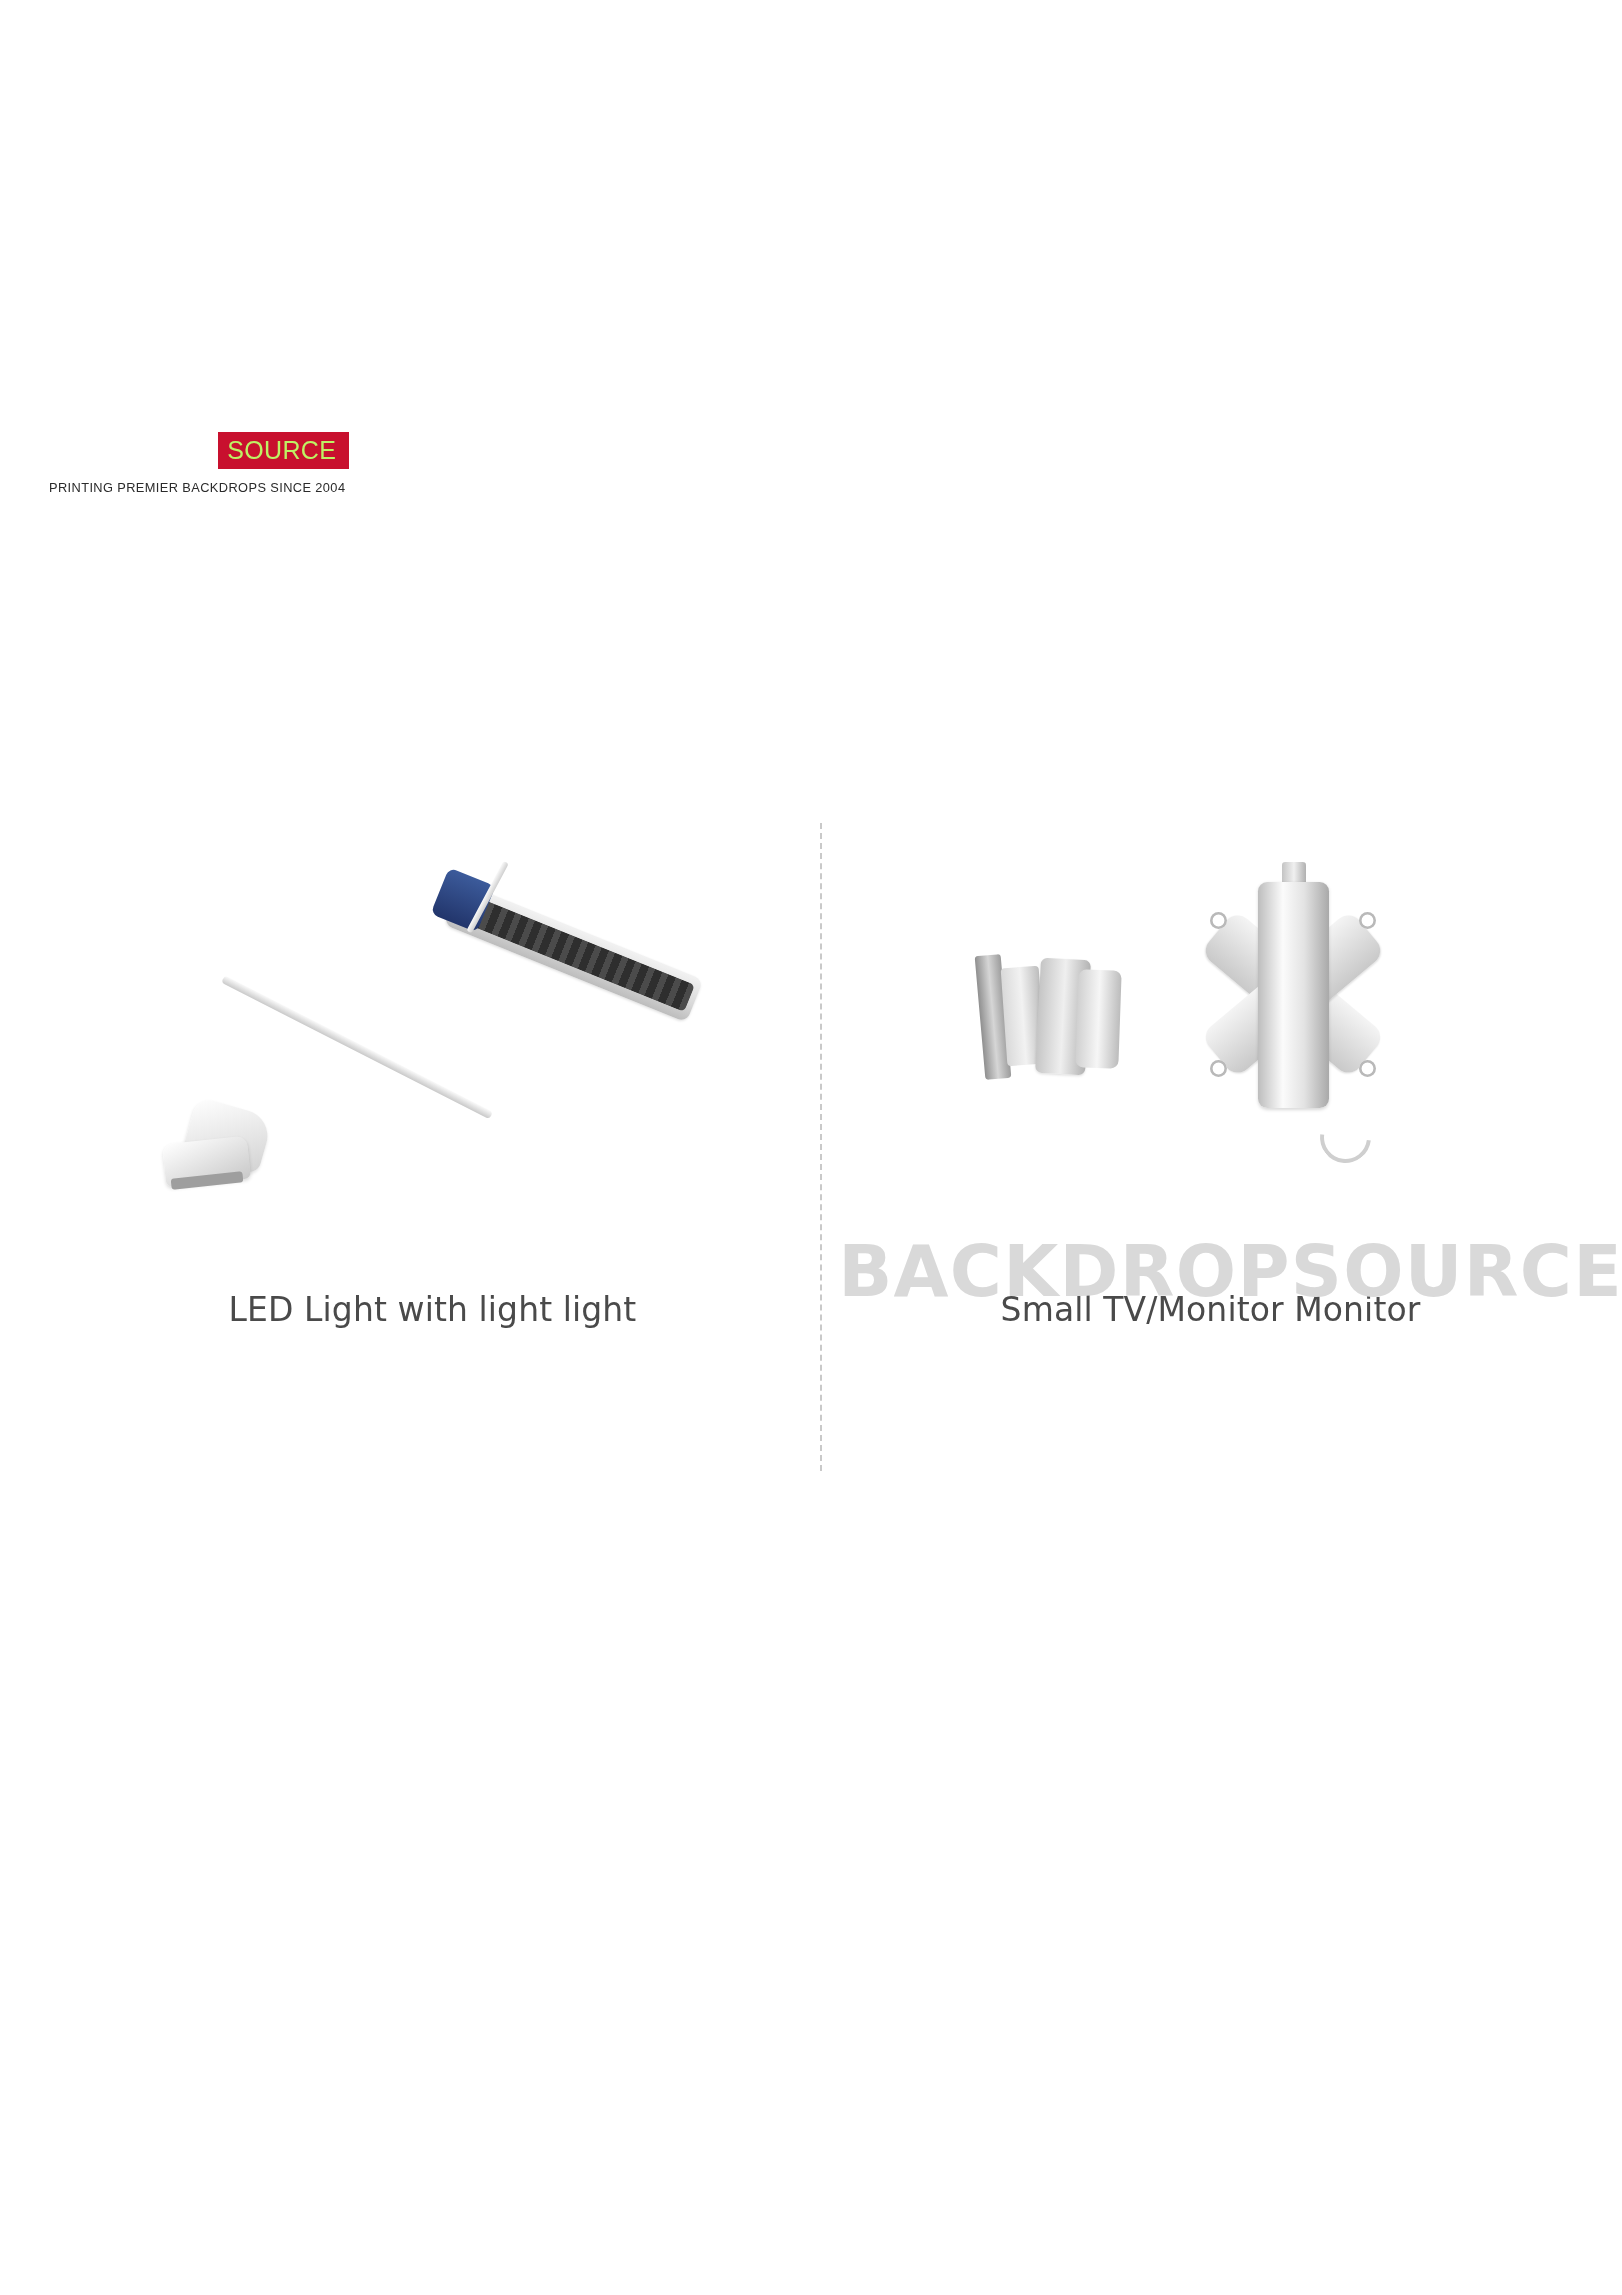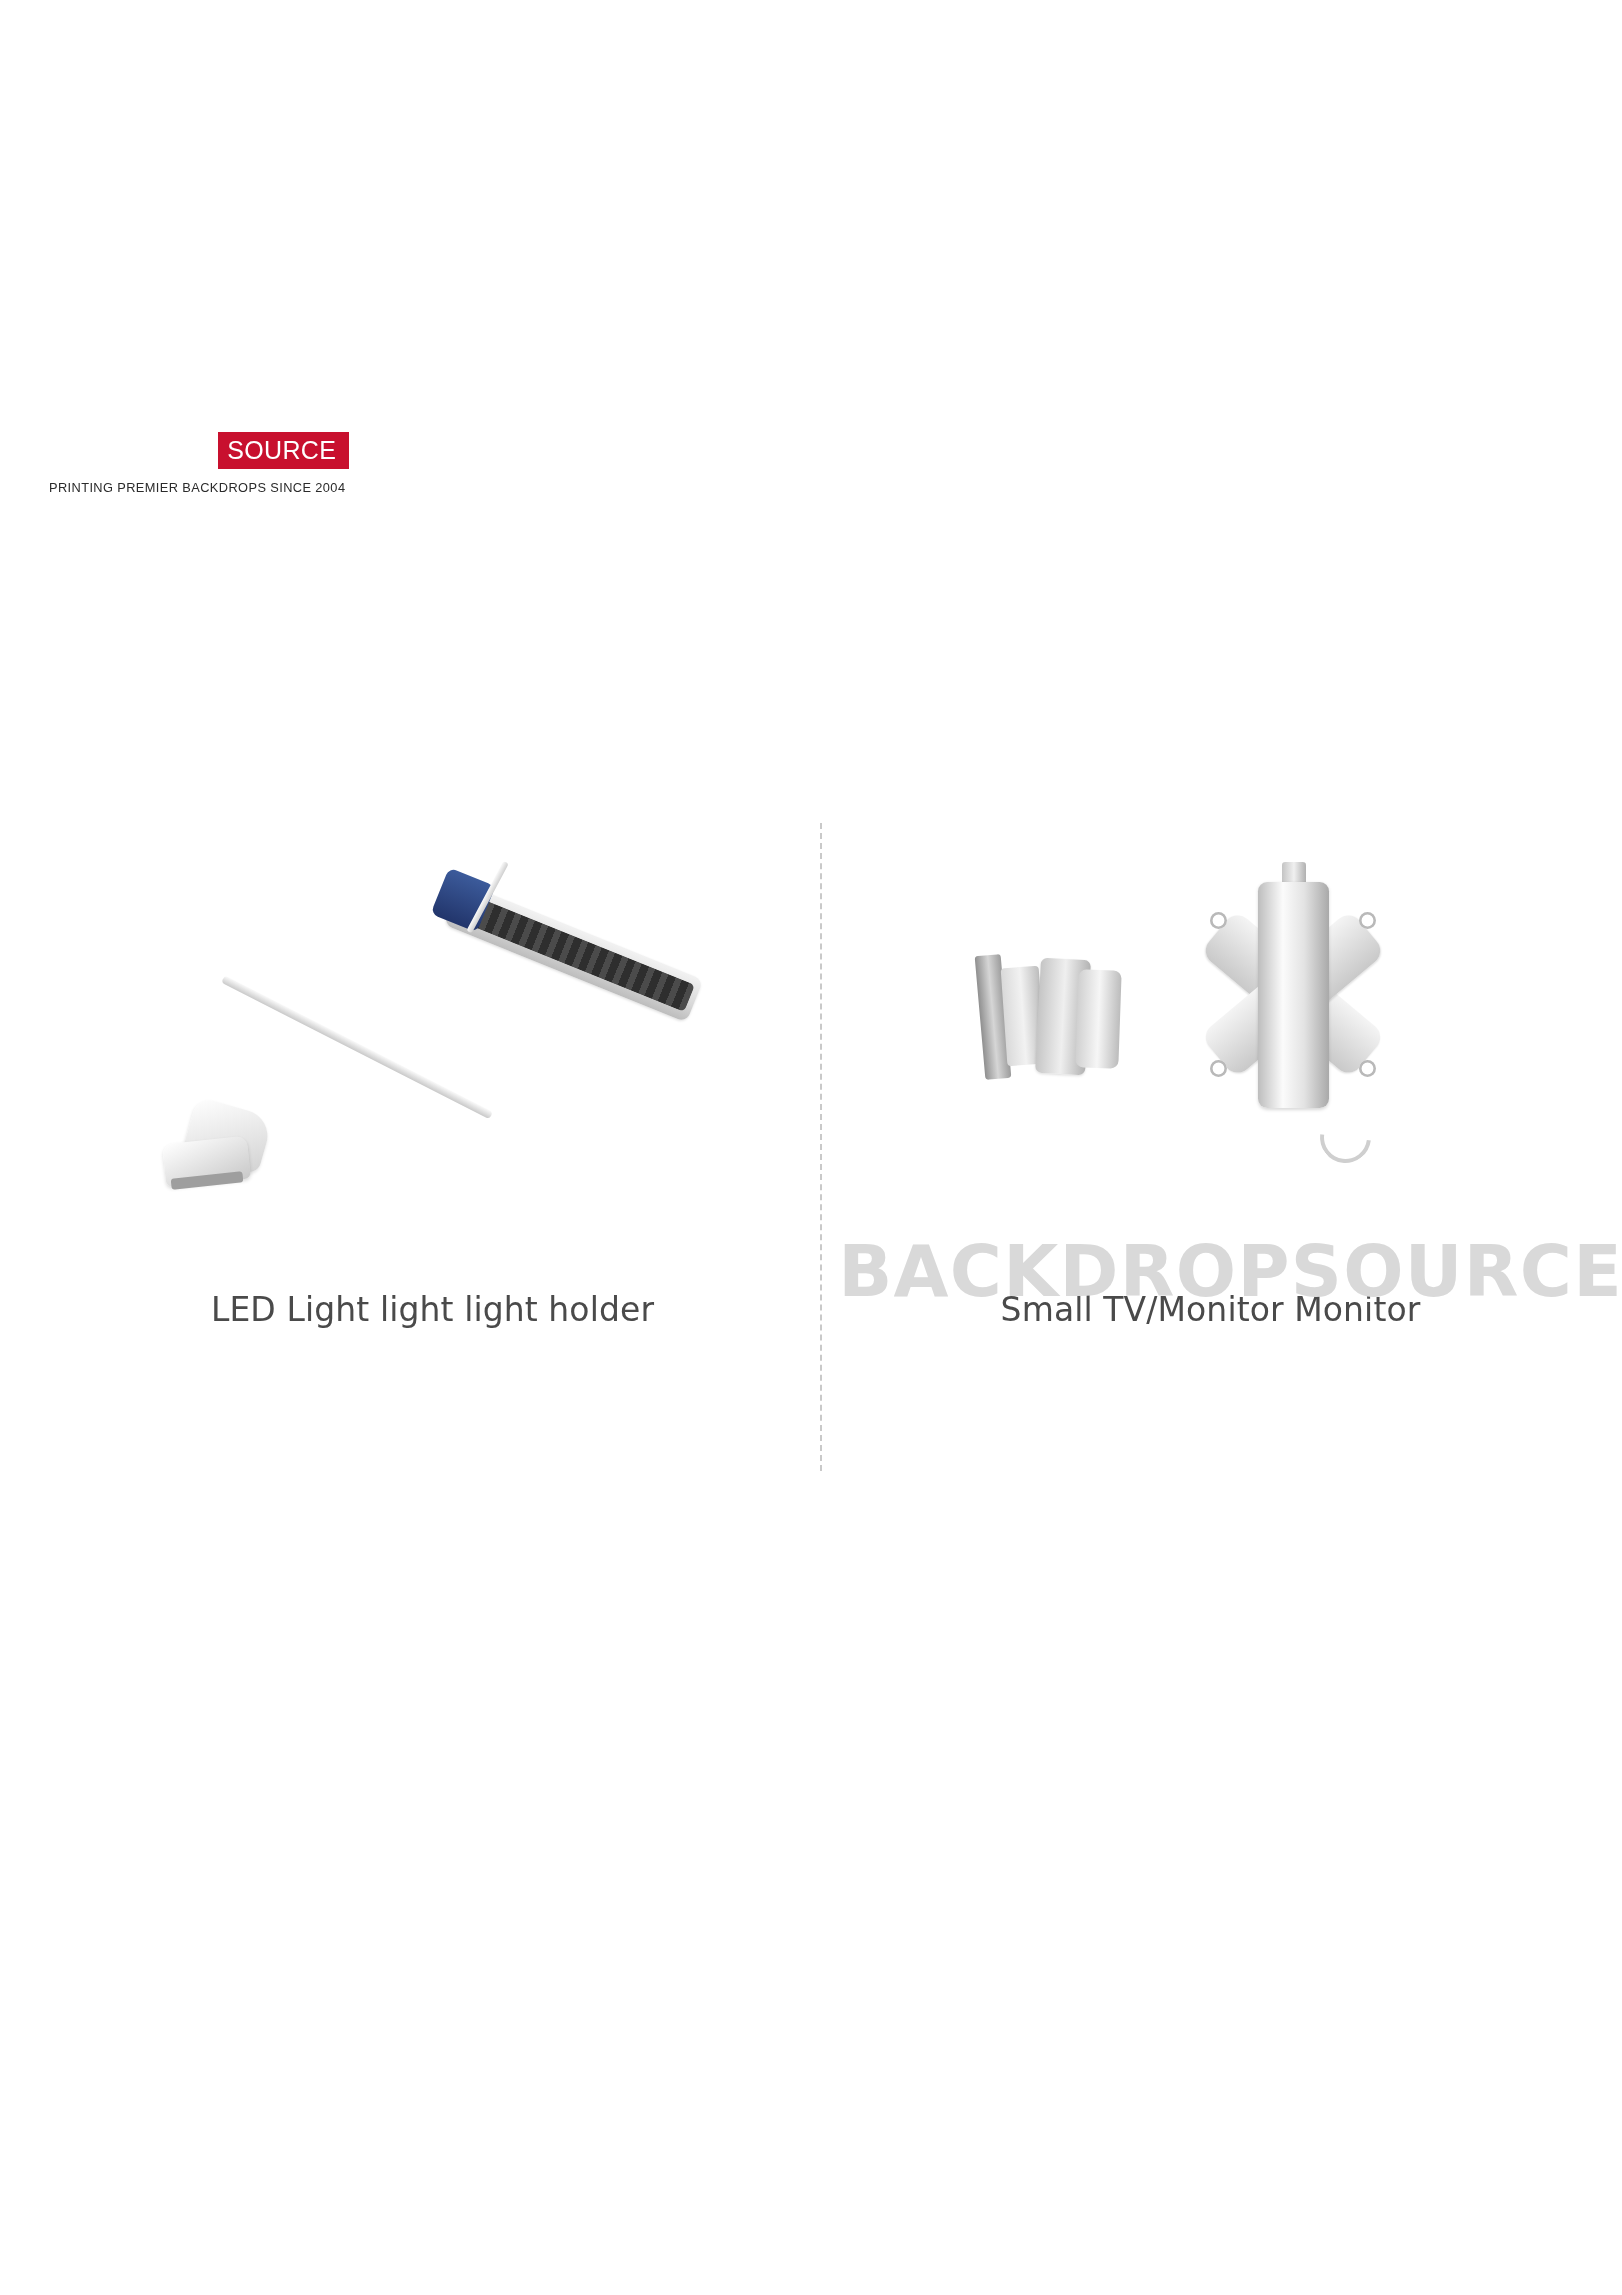--- a/index.html
+++ b/index.html
@@ -35,21 +35,21 @@
     font-size: 25px;
     letter-spacing: 0.3px;
     padding: 0 10.5px 0 11.8px;
     display: flex;
     align-items: center;
     line-height: 1;
     margin-top: 38px;
   }
   .logo-right {
     background: #c8102e;
-    color: #ffffff;
+    color: #bef264;
     font-weight: normal;
     font-size: 25px;
     letter-spacing: 0.3px;
     padding: 0 13px 0 9.2px;
     display: flex;
     align-items: center;
     line-height: 1;
   }
   .logo-tagline {
     margin-top: 11px;
@@ -343,21 +343,21 @@
       </div>
       <div class="lamp-cap"></div>
       <div class="lamp-arm2"></div>
       <div class="lamp-arm"></div>
       <div class="lamp-joint"></div>
       <div class="lamp-base"></div>
       <div class="lamp-foot"></div>
     </div>
   </div>
   <div class="caption">
-    <span>LED Light light light holder</span>
+    <span>LED Light with light light</span>
   </div>
 </div>
 
 <div class="col col-right">
   <div class="art">
     <div class="bracket">
       <div class="br-wallplate"></div>
       <div class="br-hinge-a"></div>
       <div class="br-hinge-b"></div>
       <div class="br-arm"></div>

